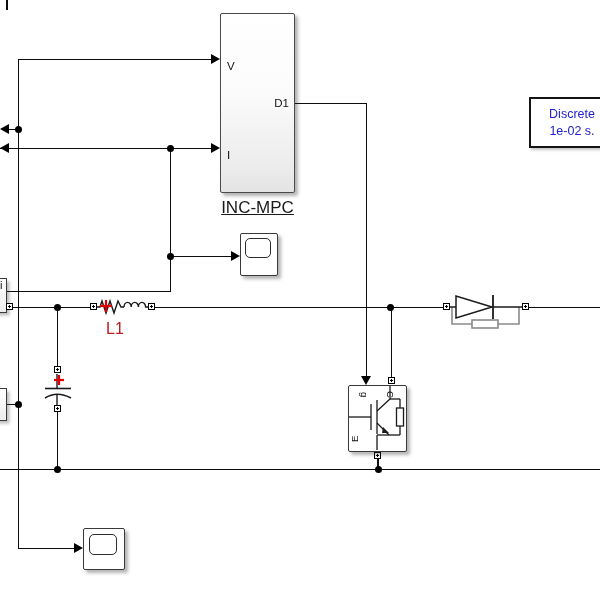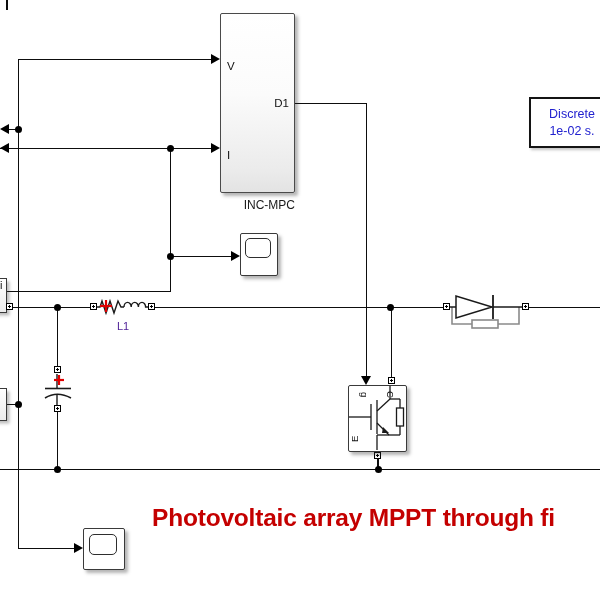--- a/index.html
+++ b/index.html
@@ -12,30 +12,30 @@
   .arrow-l{position:absolute;width:0;height:0;border-top:5px solid transparent;
            border-bottom:5px solid transparent;border-right:9px solid #000;}
   .arrow-d{position:absolute;width:0;height:0;border-left:5px solid transparent;
            border-right:5px solid transparent;border-top:9px solid #000;}
   .psq{position:absolute;width:7px;height:7px;box-sizing:border-box;border:1.4px solid #000;
        background:radial-gradient(circle at center,#000 0 1.1px,#fff 1.2px 100%);}
   .blk{position:absolute;background:#fff;border:1.7px solid #3a3a3a;box-sizing:border-box;
        border-radius:2px;box-shadow:3px 3px 3.5px rgba(40,40,40,0.35);}
   .subsys{background:linear-gradient(180deg,#ffffff 0%,#fbfbfb 45%,#ebebeb 88%,#e3e3e3 100%);}
   .portlabel{position:absolute;font-size:11.5px;color:#111;}
-  .blkname{position:absolute;font-size:12px;color:#1a1a1a;text-align:right;}
+  .blkname{position:absolute;font-size:17px;color:#1a1a1a;text-align:center;text-decoration:underline;}
   .screen{position:absolute;border:1.9px solid #2e2e2e;border-radius:5px;background:#fff;box-sizing:border-box;}
   #discrete{position:absolute;left:529px;top:97px;width:86px;height:51px;background:#fff;
             border:2px solid #141414;box-sizing:border-box;display:flex;flex-direction:column;
             align-items:center;justify-content:center;color:#2121cf;font-size:12.5px;line-height:1.3;
             box-shadow:2px 2px 2.5px rgba(60,60,60,0.3);}
   #title{position:absolute;left:152px;top:504px;font-size:24.5px;font-weight:bold;color:#c40000;
          white-space:nowrap;letter-spacing:-0.2px;}
-  #l1-label{position:absolute;left:106px;top:320px;width:34px;text-align:center;
-            font-size:11px;color:#4c1d95;}
+  #l1-label{position:absolute;left:106px;top:320px;width:34px;
+            font-size:16px;color:#b91c1c;}
   .cutblk{position:absolute;background:linear-gradient(180deg,#fff,#ececec);
           border:1.6px solid #3a3a3a;box-sizing:border-box;
           box-shadow:2.5px 2.5px 3px rgba(60,60,60,0.35);}
   .tinylabel{position:absolute;font-size:11px;color:#111;}
   svg{position:absolute;overflow:visible;}
 </style>
 </head>
 <body>
 
 <div id="canvas">
@@ -163,15 +163,14 @@
         <line x1="40" y1="49" x2="28" y2="49"></line>
         <line x1="28" y1="49" x2="28" y2="64"></line>
       </g>
       <polygon points="34,41 40,47 33,47" fill="#1a1a1a"></polygon>
       <text x="12" y="6" font-size="9.5" fill="#111" transform="rotate(90,12,6)">g</text>
       <text x="38" y="5" font-size="9.5" fill="#111" transform="rotate(90,38,5)">C</text>
       <text x="9" y="56" font-size="9.5" fill="#111" transform="rotate(-90,9,56)">E</text>
     </svg>
   </div>
 
-  <div id="title">Photovoltaic array MPPT through fi</div>
 
 </div>
 
 </body></html>

